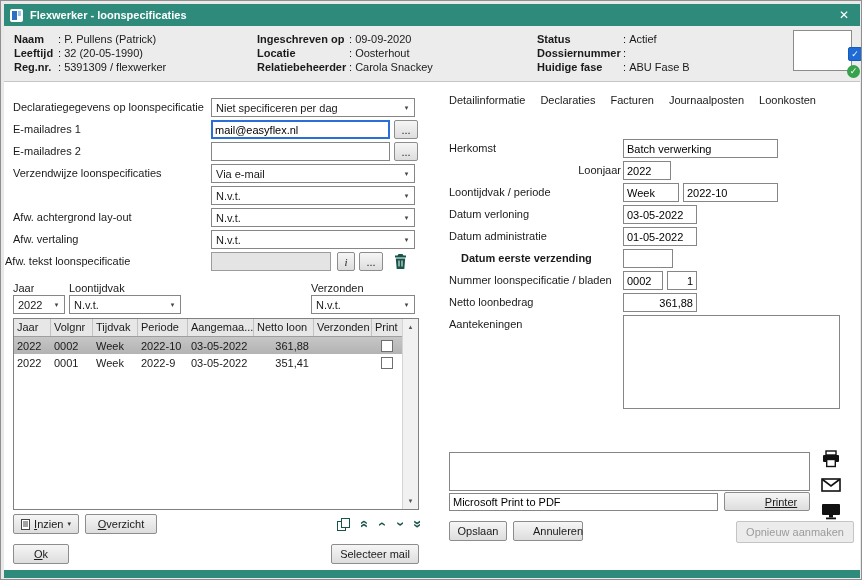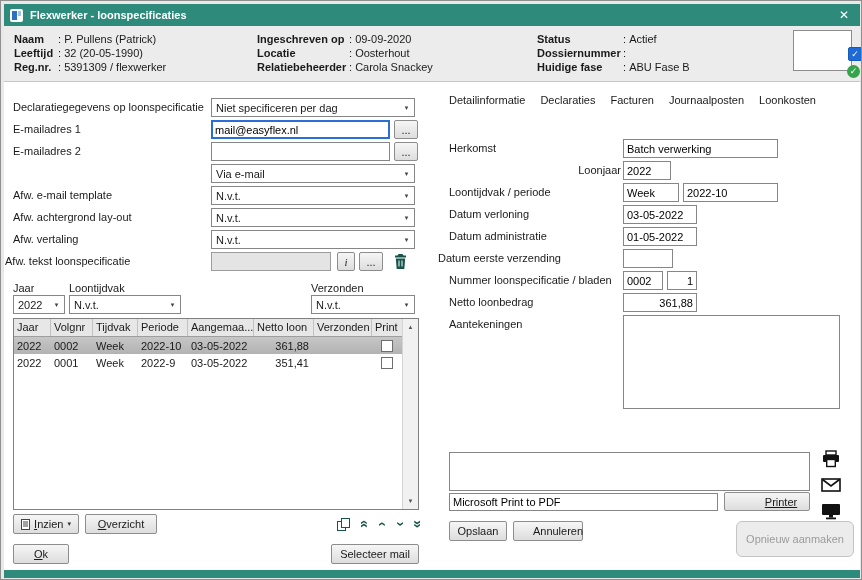--- a/index.html
+++ b/index.html
@@ -152,26 +152,26 @@
   </div>
 
   <div class="flabel" style="left:12px;top:122px;width:196px;">E-mailadres 1</div>
   <input class="tinput focused" style="left: 210px; top: 119px; width: 179px;" value="mail@easyflex.nl">
   <div class="btn" style="left:393px;top:119px;width:24px;height:19px;">...</div>
 
   <div class="flabel" style="left:12px;top:144px;width:196px;">E-mailadres 2</div>
   <input class="tinput" style="left: 210px; top: 141px; width: 179px;" value="">
   <div class="btn" style="left:393px;top:141px;width:24px;height:19px;">...</div>
 
+  <div class="flabel" style="left:12px;top:166px;width:196px;">Verzendwijze loonspecificaties</div>
   <div class="combo" style="left:210px;top:163px;width:204px;">
     <span class="ctext">Via e-mail</span>
       <span class="carrow">▾</span>
   </div>
 
-  <div class="flabel" style="left:12px;top:188px;width:196px;">Afw. e-mail template</div>
   <div class="combo" style="left:210px;top:185px;width:204px;">
     <span class="ctext">N.v.t.</span>
       <span class="carrow">▾</span>
   </div>
 
   <div class="flabel" style="left:12px;top:210px;width:196px;">Afw. achtergrond lay-out</div>
   <div class="combo" style="left:210px;top:207px;width:204px;">
     <span class="ctext">N.v.t.</span>
       <span class="carrow">▾</span>
   </div>
@@ -300,21 +300,21 @@
   <div class="flabel" style="left:448px;top:185px;width:172px;">Loontijdvak / periode</div>
   <input class="tinput" style="left: 622px; top: 182px; width: 56px;" value="Week">
   <input class="tinput" style="left: 682px; top: 182px; width: 95px;" value="2022-10">
 
   <div class="flabel" style="left:448px;top:207px;width:172px;">Datum verloning</div>
   <input class="tinput" style="left: 622px; top: 204px; width: 74px;" value="03-05-2022">
 
   <div class="flabel" style="left:448px;top:229px;width:172px;">Datum administratie</div>
   <input class="tinput" style="left: 622px; top: 226px; width: 74px;" value="01-05-2022">
 
-  <div class="flabel" style="left:437px;top:251px;width:172px;">Datum eerste verzending</div>
+  <div class="flabel" style="left:460px;top:251px;width:172px;font-weight:bold;">Datum eerste verzending</div>
   <input class="tinput" style="left: 622px; top: 248px; width: 50px;" value="">
 
   <div class="flabel" style="left:448px;top:273px;width:172px;">Nummer loonspecificatie / bladen</div>
   <input class="tinput" style="left: 622px; top: 270px; width: 40px;" value="0002">
   <input class="tinput num" style="left: 666px; top: 270px; width: 30px;" value="1">
 
   <div class="flabel" style="left:448px;top:295px;width:172px;">Netto loonbedrag</div>
   <input class="tinput num" style="left: 622px; top: 292px; width: 74px;" value="361,88">
 
   <div class="flabel" style="left:448px;top:317px;width:172px;">Aantekeningen</div>
@@ -342,16 +342,16 @@
   <div class="iconflat" style="left:817px;top:499px;width:26px;height:22px;">
     <svg width="20" height="17" viewBox="0 0 20 17">
         <rect x="1" y="1" width="18" height="11" rx="1" fill="#111"></rect>
         <rect x="8" y="12" width="4" height="2.5" fill="#111"></rect>
         <rect x="5" y="14.5" width="10" height="1.8" fill="#111"></rect>
       </svg>
   </div>
 
   <div class="btn" style="left:448px;top:520px;width:58px;height:20px;">Opslaan</div>
   <div class="btn" style="left:512px;top:520px;width:70px;height:20px;padding-left:20px;">Annuleren</div>
-  <div class="btn disabled" style="left:735px;top:520px;width:118px;height:36px;border-radius:6px;">Opnieuw aanmaken</div>
+  <div class="btn disabled" style="left:735px;top:520px;width:118px;height:22px;">Opnieuw aanmaken</div>
 
   <div class="footerbar"></div>
 </div>
 
 </body></html>

